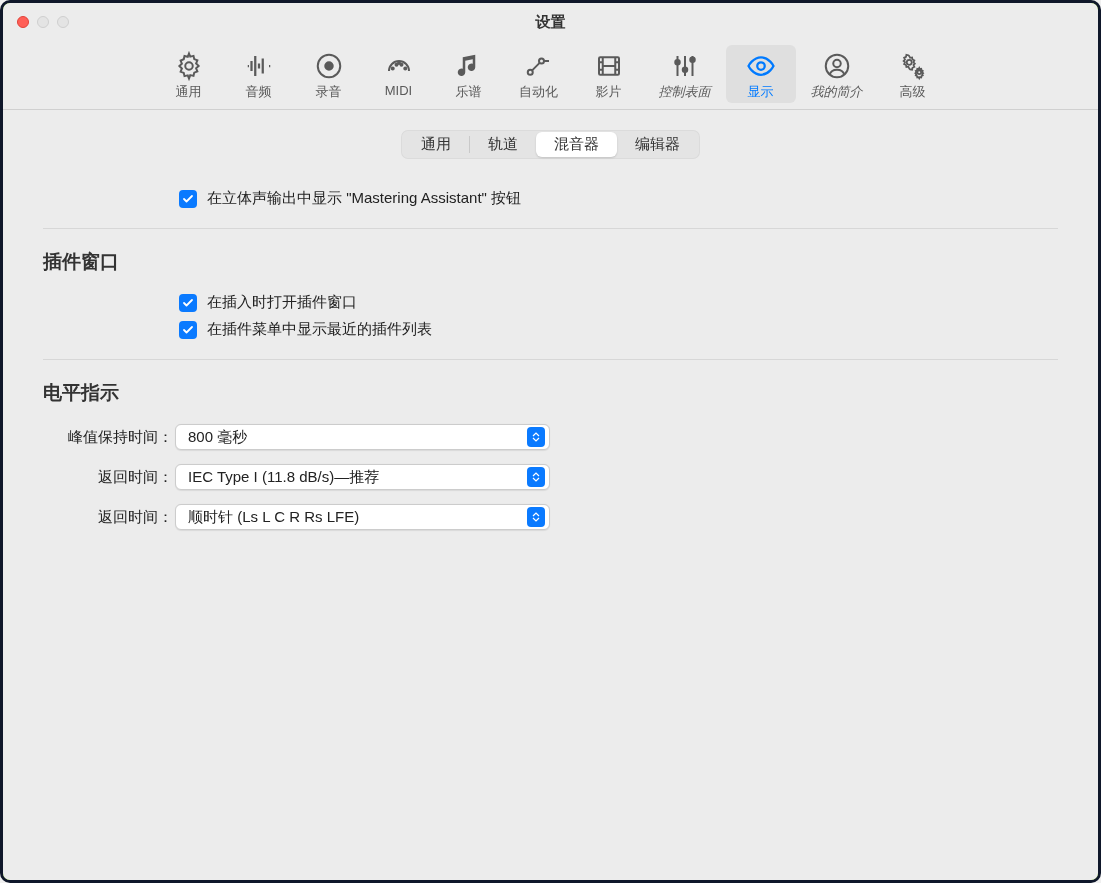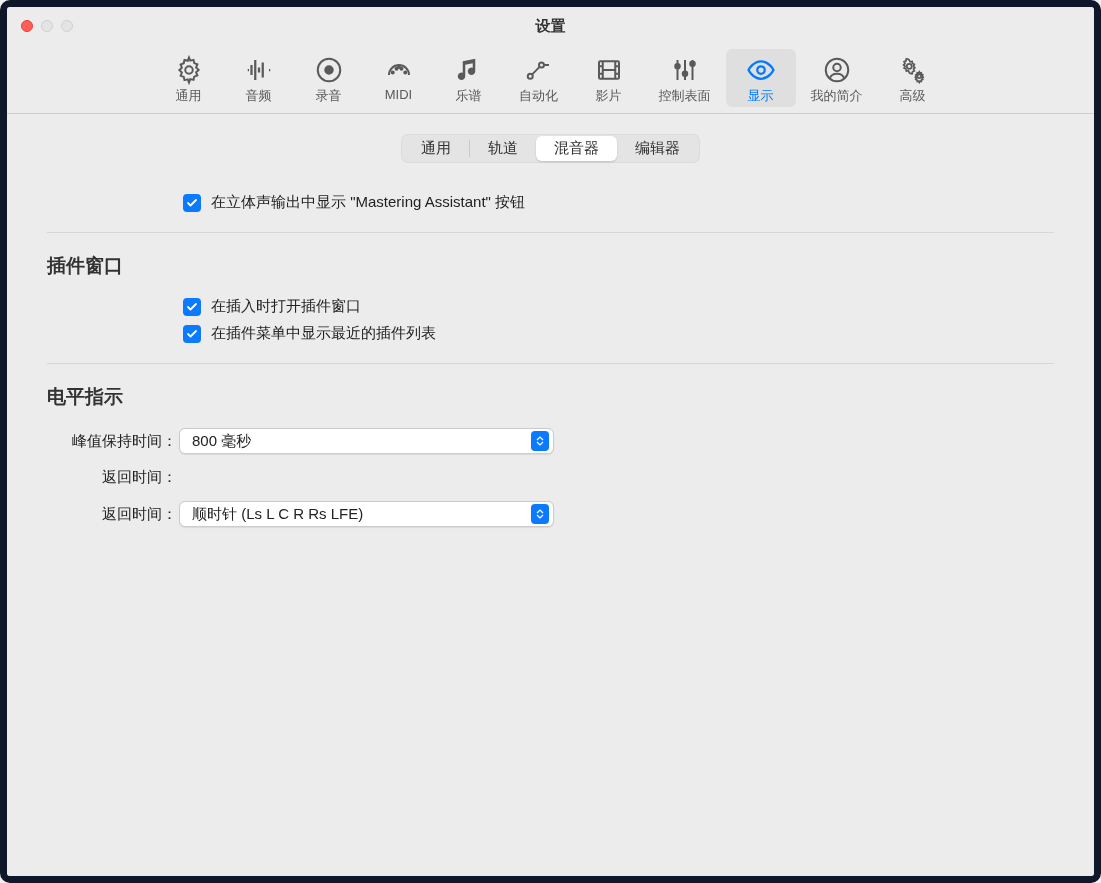--- a/index.html
+++ b/index.html
@@ -8,21 +8,21 @@
       background: #f0f0f0;
       width: 1101px;
       height: 883px;
       overflow: hidden;
     }
     .window {
       width: 1101px;
       height: 883px;
       background: #84cc16;
       border-radius: 10px;
-      border: 7px solid #0f172a;
+      border: 3px solid #0f172a;
       display: flex;
       flex-direction: column;
       overflow: hidden;
     }
     .titlebar {
       height: 38px;
       display: flex;
       align-items: center;
       padding: 0 14px;
       position: relative;
@@ -62,21 +62,21 @@
       display: flex;
       flex-direction: column;
       align-items: center;
       width: 70px;
       padding: 4px 0 2px 0;
       cursor: pointer;
       border-radius: 6px;
       color: #5a5a5a;
       position: relative;
     }
-    .toolbar-item.wide { width: 82px; }
+    .toolbar-item.wide { width: 82px; font-style: italic; }
     .toolbar-item.selected {
       color: #007aff;
       background: #dfdfdf;
       justify-content: space-between;
     }
     .toolbar-item .icon-wrap {
       height: 34px;
       display: flex;
       align-items: center;
       justify-content: center;
@@ -377,20 +377,31 @@
                 </svg>
               <svg viewBox="0 0 8 5">
                   <path d="M1 1l3 3 3-3" stroke="#fff" stroke-width="1.2" fill="none"></path>
                 </svg>
             </div>
           </div>
         </div>
 
         <div class="form-row">
           <div class="form-label">返回时间：</div>
+          <div class="select">
+            <div class="select-text">IEC Type I (11.8 dB/s)—推荐</div>
+            <div class="select-arrows">
+              <svg viewBox="0 0 8 5">
+                  <path d="M1 4l3-3 3 3" stroke="#fff" stroke-width="1.2" fill="none"></path>
+                </svg>
+              <svg viewBox="0 0 8 5">
+                  <path d="M1 1l3 3 3-3" stroke="#fff" stroke-width="1.2" fill="none"></path>
+                </svg>
+            </div>
+          </div>
         </div>
 
         <div class="form-row">
           <div class="form-label">返回时间：</div>
           <div class="select">
             <div class="select-text">顺时针 (Ls L C R Rs LFE)</div>
             <div class="select-arrows">
               <svg viewBox="0 0 8 5">
                   <path d="M1 4l3-3 3 3" stroke="#fff" stroke-width="1.2" fill="none"></path>
                 </svg>

